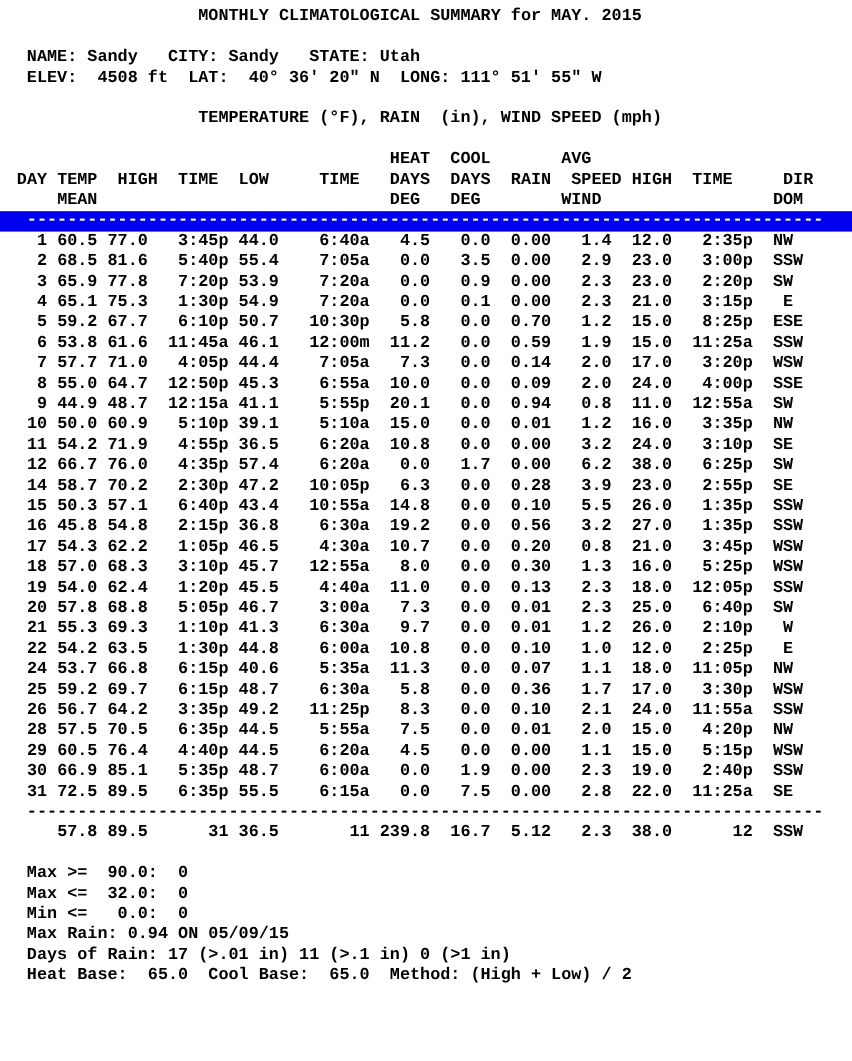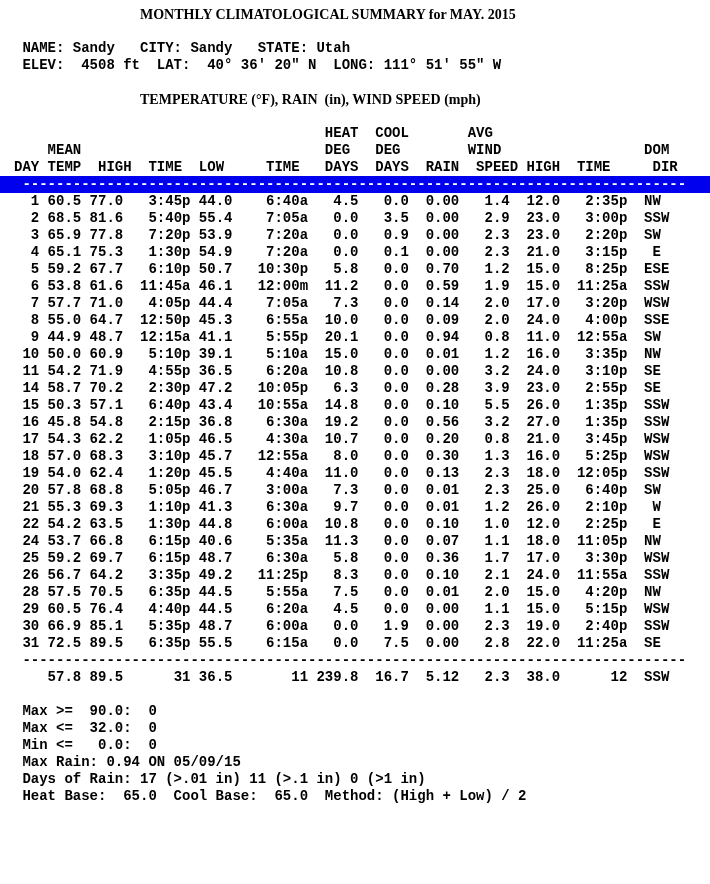--- a/index.html
+++ b/index.html
@@ -19,21 +19,21 @@
     font-family: "Liberation Mono", "DejaVu Sans Mono", monospace;
     font-size: 14px;
     font-weight: bold;
     line-height: 17px;
     color: #000000;
   }
   .line {
     height: 17px;
     white-space: pre;
   }
-  .indent-title { padding-left: 18ch; font-family: Liberation Serif, serif; }
+  .indent-title { padding-left: 18ch; }
   .indent-1 { padding-left: 1ch; }
   .selbar {
     box-sizing: border-box;
     margin-left: -14px;
     width: 710px;
     padding-left: calc(14px + 1ch);
     background: #0000ee;
     color: #ffffff;
     height: 17px;
     white-space: pre;
@@ -45,36 +45,37 @@
 <div class="report">
   <div class="line indent-title">MONTHLY CLIMATOLOGICAL SUMMARY for MAY. 2015</div>
   <div class="line blank"></div>
   <div class="line indent-1">NAME: Sandy   CITY: Sandy   STATE: Utah</div>
   <div class="line indent-1">ELEV:  4508 ft  LAT:  40° 36' 20" N  LONG: 111° 51' 55" W</div>
   <div class="line blank"></div>
   <div class="line indent-title">TEMPERATURE (°F), RAIN  (in), WIND SPEED (mph)</div>
   <div class="line blank"></div>
   <div id="header-lines">
       <div class="line">                                     HEAT  COOL       AVG</div>
+      <div class="line">DAY TEMP  HIGH  TIME  LOW     TIME   DAYS  DAYS  RAIN  SPEED HIGH  TIME     DIR</div>
       <div class="line">    MEAN                             DEG   DEG        WIND                 DOM</div>
-      <div class="line">DAY TEMP  HIGH  TIME  LOW     TIME   DAYS  DAYS  RAIN  SPEED HIGH  TIME     DIR</div>
     </div>
   <div class="selbar"><span id="sep1">-------------------------------------------------------------------------------</span></div>
   <div id="table-body">
       <div class="line">  1 60.5 77.0   3:45p 44.0    6:40a   4.5   0.0  0.00   1.4  12.0   2:35p  NW   </div>
       <div class="line">  2 68.5 81.6   5:40p 55.4    7:05a   0.0   3.5  0.00   2.9  23.0   3:00p  SSW  </div>
       <div class="line">  3 65.9 77.8   7:20p 53.9    7:20a   0.0   0.9  0.00   2.3  23.0   2:20p  SW   </div>
       <div class="line">  4 65.1 75.3   1:30p 54.9    7:20a   0.0   0.1  0.00   2.3  21.0   3:15p   E   </div>
       <div class="line">  5 59.2 67.7   6:10p 50.7   10:30p   5.8   0.0  0.70   1.2  15.0   8:25p  ESE  </div>
       <div class="line">  6 53.8 61.6  11:45a 46.1   12:00m  11.2   0.0  0.59   1.9  15.0  11:25a  SSW  </div>
       <div class="line">  7 57.7 71.0   4:05p 44.4    7:05a   7.3   0.0  0.14   2.0  17.0   3:20p  WSW  </div>
       <div class="line">  8 55.0 64.7  12:50p 45.3    6:55a  10.0   0.0  0.09   2.0  24.0   4:00p  SSE  </div>
       <div class="line">  9 44.9 48.7  12:15a 41.1    5:55p  20.1   0.0  0.94   0.8  11.0  12:55a  SW   </div>
       <div class="line"> 10 50.0 60.9   5:10p 39.1    5:10a  15.0   0.0  0.01   1.2  16.0   3:35p  NW   </div>
       <div class="line"> 11 54.2 71.9   4:55p 36.5    6:20a  10.8   0.0  0.00   3.2  24.0   3:10p  SE   </div>
+      <div class="line"> 12 66.7 76.0   4:35p 57.4    6:20a   0.0   1.7  0.00   6.2  38.0   6:25p  SW   </div>
       <div class="line"> 14 58.7 70.2   2:30p 47.2   10:05p   6.3   0.0  0.28   3.9  23.0   2:55p  SE   </div>
       <div class="line"> 15 50.3 57.1   6:40p 43.4   10:55a  14.8   0.0  0.10   5.5  26.0   1:35p  SSW  </div>
       <div class="line"> 16 45.8 54.8   2:15p 36.8    6:30a  19.2   0.0  0.56   3.2  27.0   1:35p  SSW  </div>
       <div class="line"> 17 54.3 62.2   1:05p 46.5    4:30a  10.7   0.0  0.20   0.8  21.0   3:45p  WSW  </div>
       <div class="line"> 18 57.0 68.3   3:10p 45.7   12:55a   8.0   0.0  0.30   1.3  16.0   5:25p  WSW  </div>
       <div class="line"> 19 54.0 62.4   1:20p 45.5    4:40a  11.0   0.0  0.13   2.3  18.0  12:05p  SSW  </div>
       <div class="line"> 20 57.8 68.8   5:05p 46.7    3:00a   7.3   0.0  0.01   2.3  25.0   6:40p  SW   </div>
       <div class="line"> 21 55.3 69.3   1:10p 41.3    6:30a   9.7   0.0  0.01   1.2  26.0   2:10p   W   </div>
       <div class="line"> 22 54.2 63.5   1:30p 44.8    6:00a  10.8   0.0  0.10   1.0  12.0   2:25p   E   </div>
       <div class="line"> 24 53.7 66.8   6:15p 40.6    5:35a  11.3   0.0  0.07   1.1  18.0  11:05p  NW   </div>

